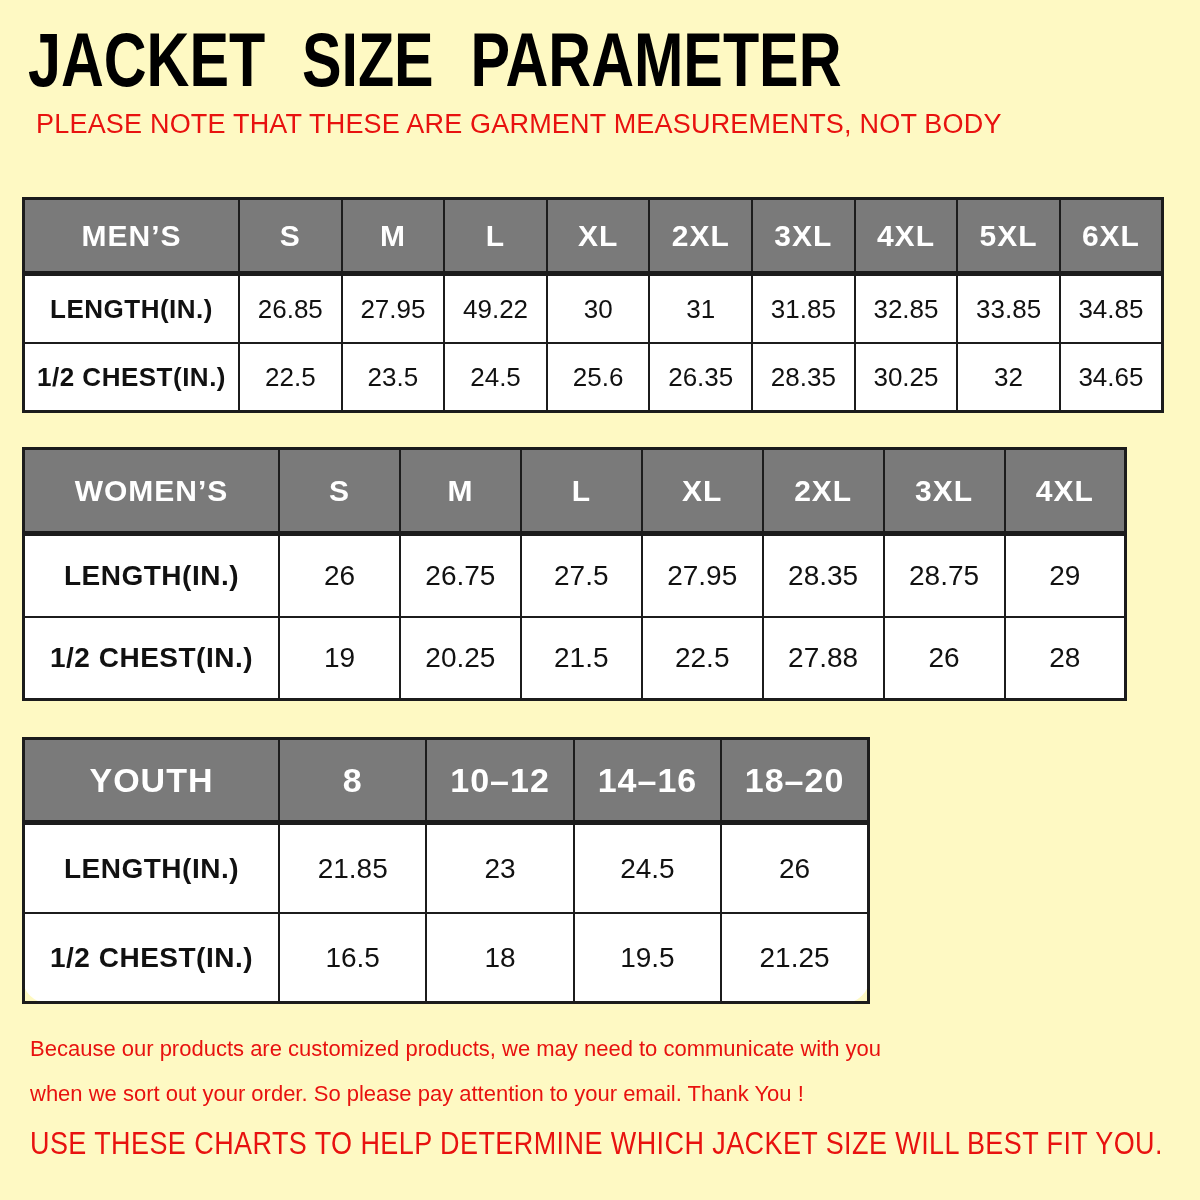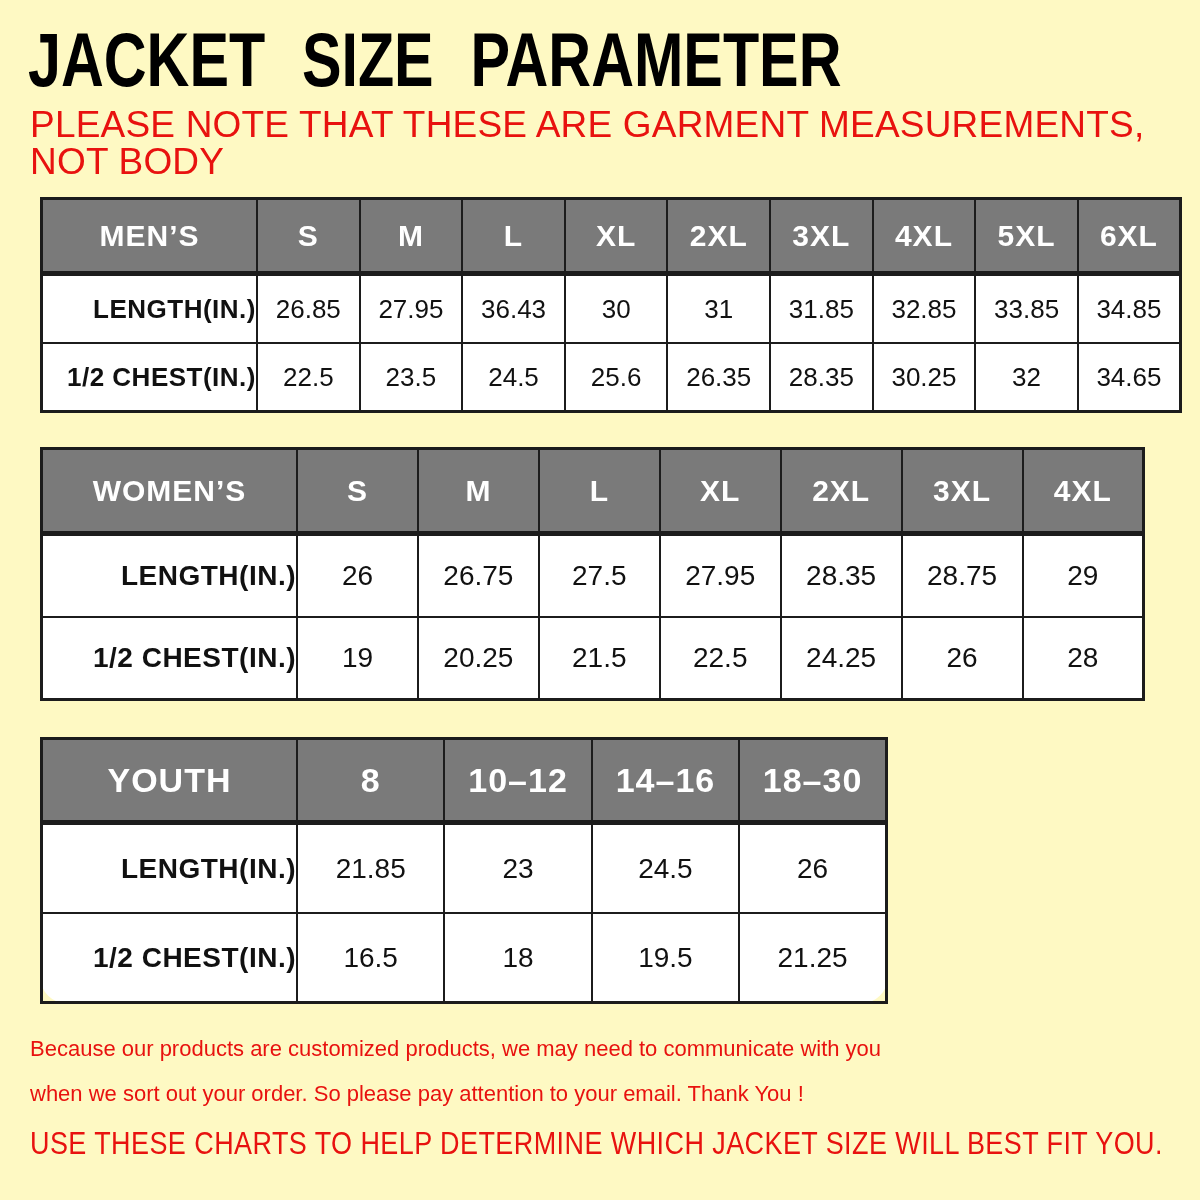--- a/index.html
+++ b/index.html
@@ -13,39 +13,39 @@
     position:relative;width:1200px;height:1200px;background:#fef9c3;overflow:hidden;
     font-family:"Liberation Sans","DejaVu Sans",sans-serif;
   }
   .title{
     position:absolute;left:28px;top:16px;
     font-size:76px;font-weight:bold;color:#000;
     letter-spacing:0px;word-spacing:26px;white-space:nowrap;
     transform:scaleX(0.78);transform-origin:0 0;
   }
   .note{
-    position:absolute;left:30px;top:106px;
-    color:var(--red);font-size:37px;line-height:37px;font-weight:400;
+    position:absolute;left:36px;top:106px;
+    color:var(--red);font-size:27px;line-height:37px;font-weight:400;
     letter-spacing:0.2px;
   }
   .size-table{
-    position:absolute;left:40px;
+    position:absolute;left:22px;
     border-collapse:collapse;table-layout:fixed;background:#fff;
     border:3px solid var(--border);
   }
   .size-table th,.size-table td{
     border:2px solid var(--border);
     text-align:center;vertical-align:middle;padding:0;
     color:#111;
   }
   .size-table th{
     background:var(--gray);color:var(--header-text);
     font-weight:bold;border-bottom-width:5px;letter-spacing:1px;
   }
-  .size-table td.row-label{font-weight:bold;letter-spacing:0.5px;text-align:right;}
+  .size-table td.row-label{font-weight:bold;letter-spacing:0.5px;}
   .t-mens{top:197px;width:1142px;}
   .t-mens th{height:71px;font-size:30px;}
   .t-mens td{height:66px;font-size:26px;}
   .t-mens th.col0{width:213px;}
   .t-womens{top:447px;width:1105px;}
   .t-womens th{height:81px;font-size:30px;}
   .t-womens td{height:80px;font-size:28px;}
   .t-womens th.col0{width:253px;}
   .t-youth{top:737px;width:848px;border-radius:28px;}
   .t-youth th{height:80px;font-size:34px;}
@@ -86,21 +86,21 @@
             <th>4XL</th>
             <th>5XL</th>
             <th>6XL</th>
           </tr>
         </thead>
         <tbody>
           <tr>
             <td class="row-label">LENGTH(IN.)</td>
             <td>26.85</td>
             <td>27.95</td>
-            <td>36.43</td>
+            <td>49.22</td>
             <td>30</td>
             <td>31</td>
             <td>31.85</td>
             <td>32.85</td>
             <td>33.85</td>
             <td>34.85</td>
           </tr>
           <tr>
             <td class="row-label">1/2 CHEST(IN.)</td>
             <td>22.5</td>
@@ -140,36 +140,36 @@
             <td>28.35</td>
             <td>28.75</td>
             <td>29</td>
           </tr>
           <tr>
             <td class="row-label">1/2 CHEST(IN.)</td>
             <td>19</td>
             <td>20.25</td>
             <td>21.5</td>
             <td>22.5</td>
-            <td>24.25</td>
+            <td>27.88</td>
             <td>26</td>
             <td>28</td>
           </tr>
         </tbody>
       </table>
     </div>
   <div>
       <table class="size-table t-youth">
         <thead>
           <tr>
             <th class="col0">YOUTH</th>
             <th>8</th>
             <th>10–12</th>
             <th>14–16</th>
-            <th>18–30</th>
+            <th>18–20</th>
           </tr>
         </thead>
         <tbody>
           <tr>
             <td class="row-label">LENGTH(IN.)</td>
             <td>21.85</td>
             <td>23</td>
             <td>24.5</td>
             <td>26</td>
           </tr>

